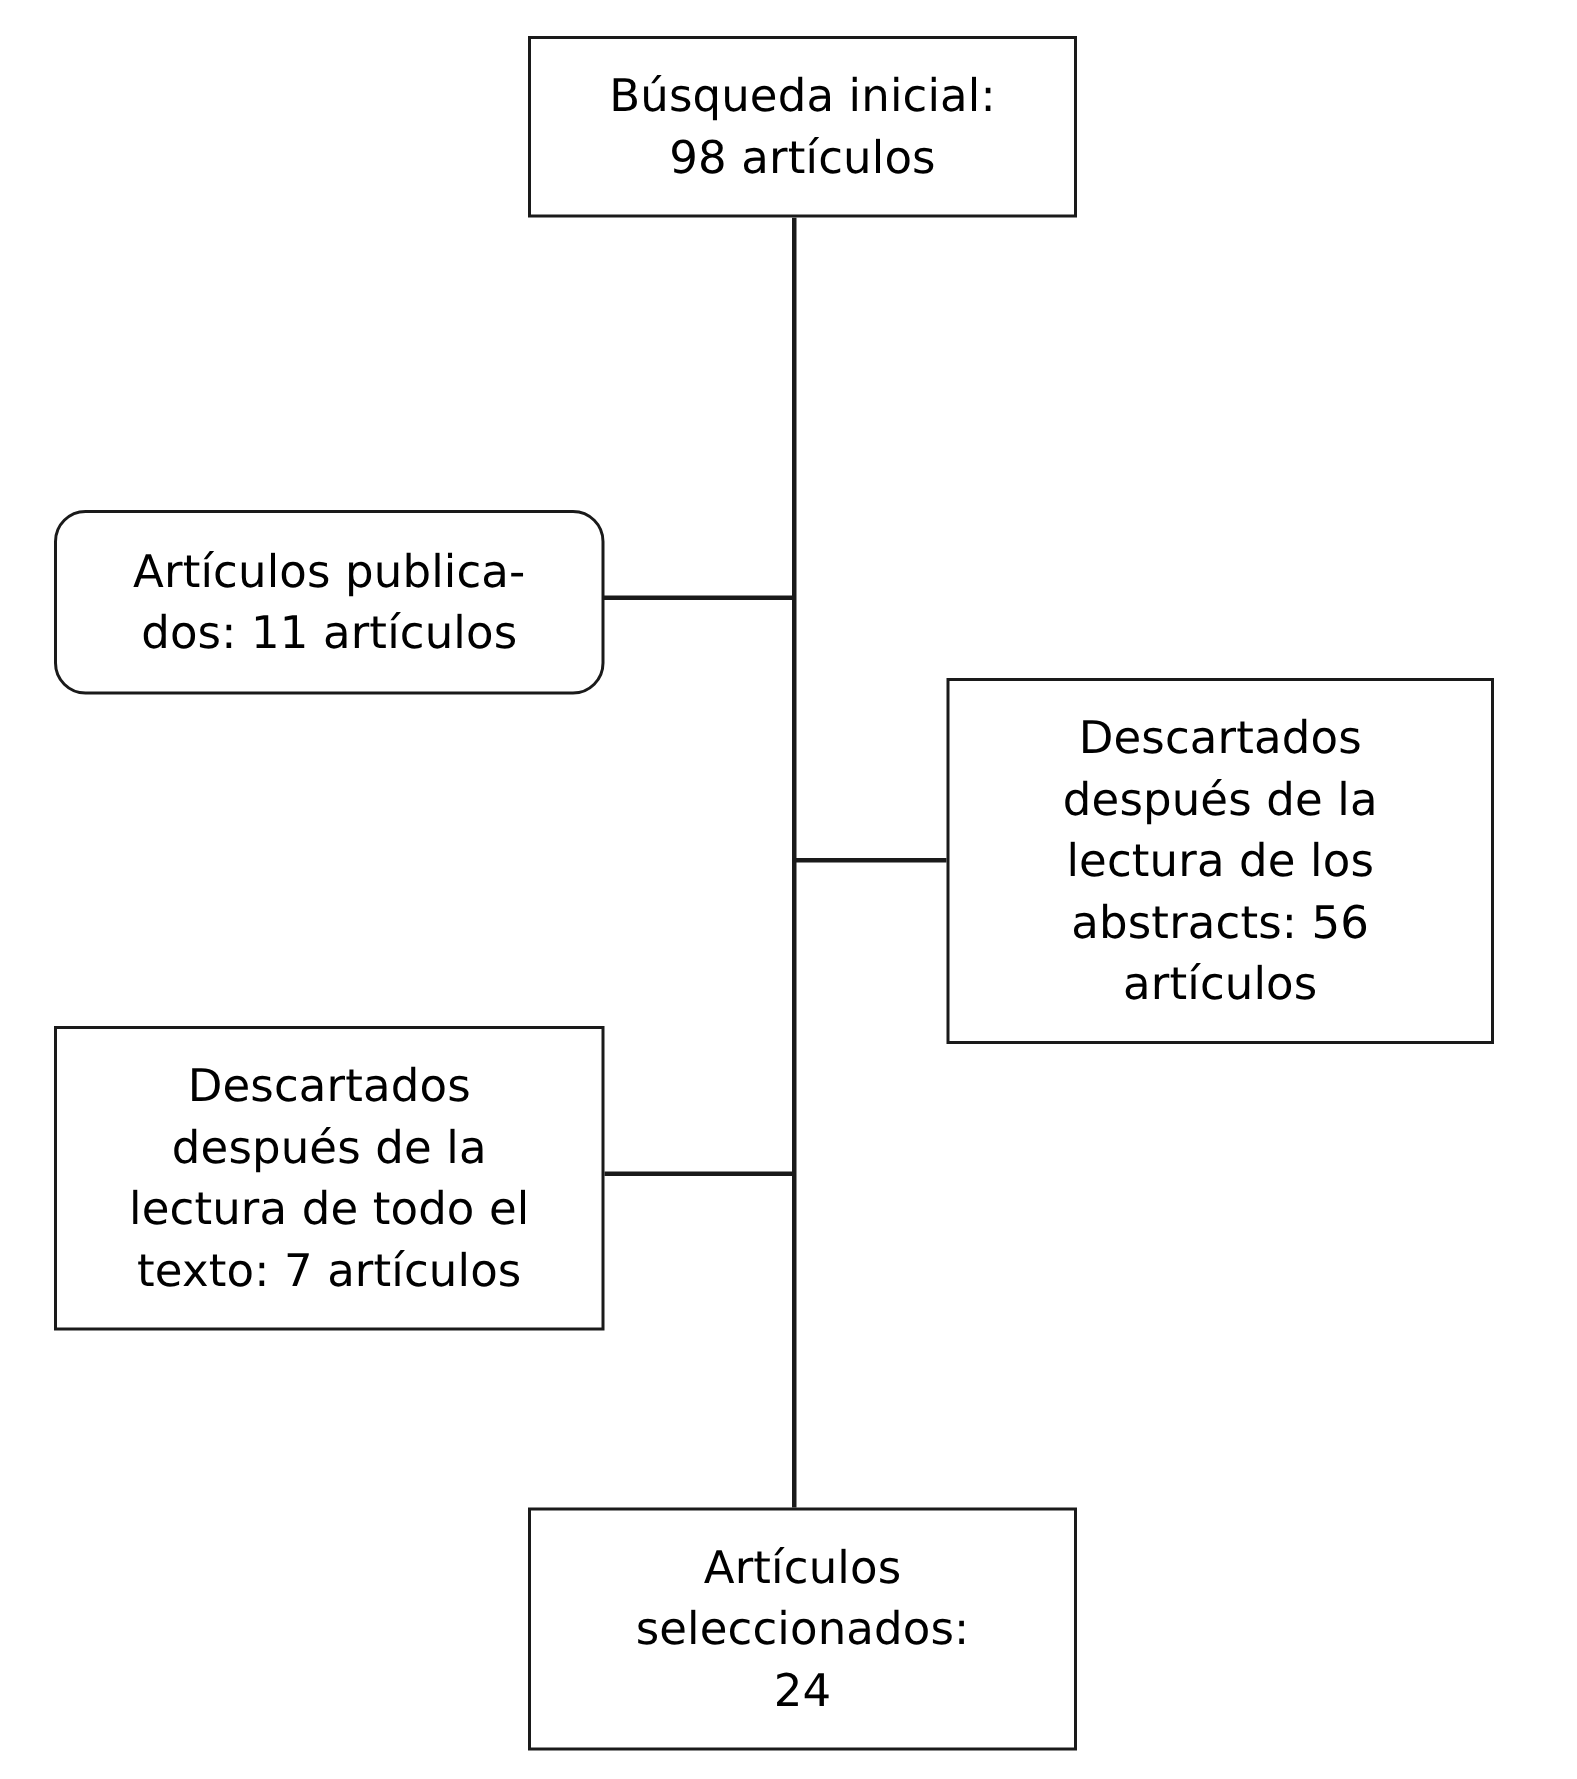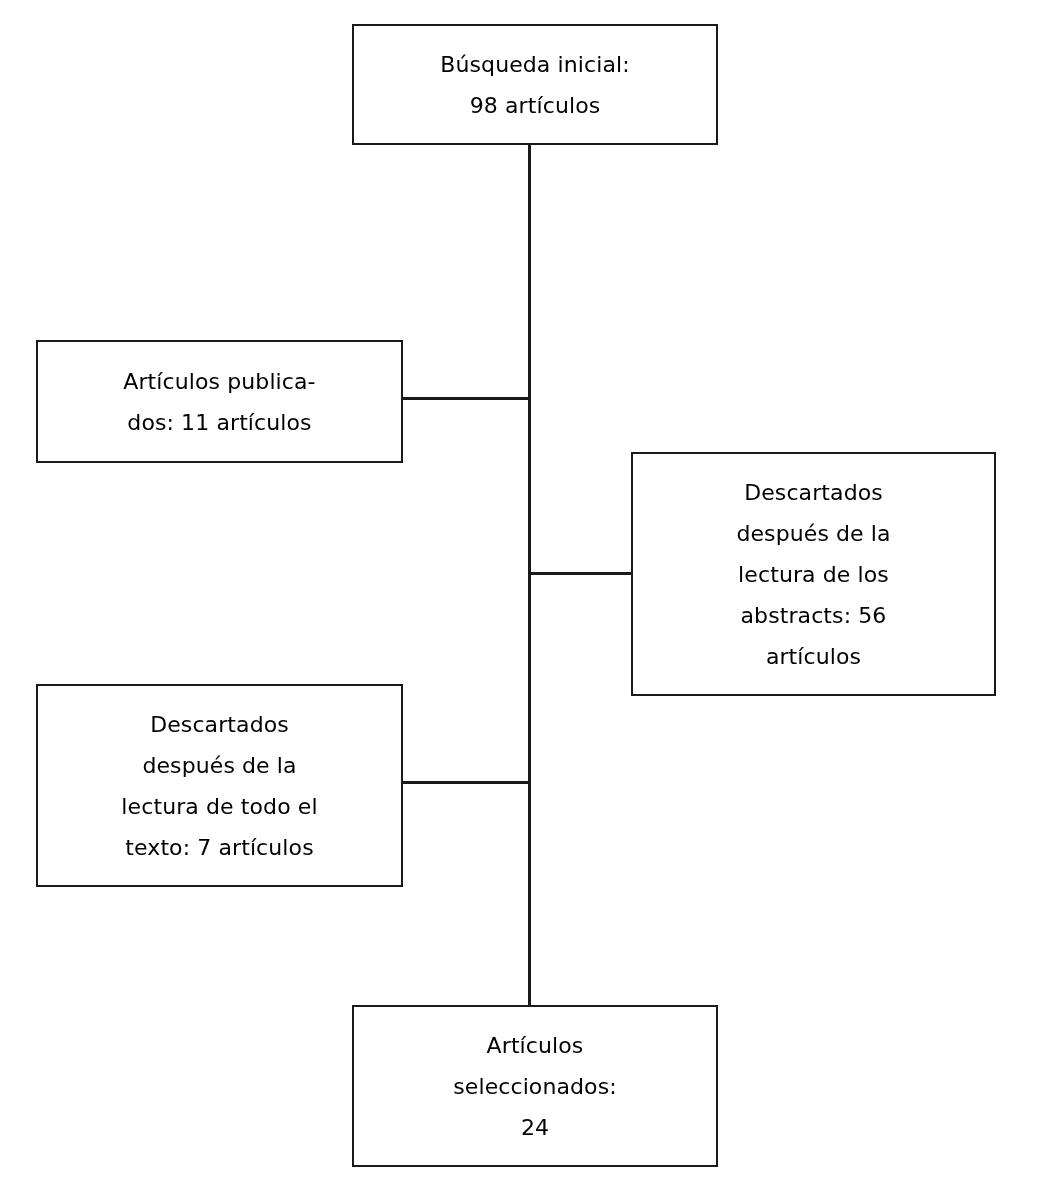--- a/index.html
+++ b/index.html
@@ -25,30 +25,30 @@
     border: 2px solid #1a1a1a;
     background: #ffffff;
     display: flex;
     align-items: center;
     justify-content: center;
     text-align: center;
   }
   .node-label {
     display: block;
     width: 100%;
-    font-size: 22px;
+    font-size: 30px;
     line-height: 41px;
     font-weight: 400;
     letter-spacing: 0.1px;
     white-space: pre-line;
     color: #000000;
   }
   
   #node-initial        { left: 352px; top: 24px;   width: 366px; height: 121px; }
-  #node-published      { left: 36px;  top: 340px;  width: 367px; height: 123px; }
+  #node-published      { left: 36px;  top: 340px;  width: 367px; height: 123px; border-radius: 21px; }
   #node-abstracts      { left: 631px; top: 452px;  width: 365px; height: 244px; }
   #node-fulltext       { left: 36px;  top: 684px;  width: 367px; height: 203px; }
   #node-selected       { left: 352px; top: 1005px; width: 366px; height: 162px; }
 
   
   .edge {
     position: absolute;
     background: #1a1a1a;
   }
   .edge-v { width: 3px; }

